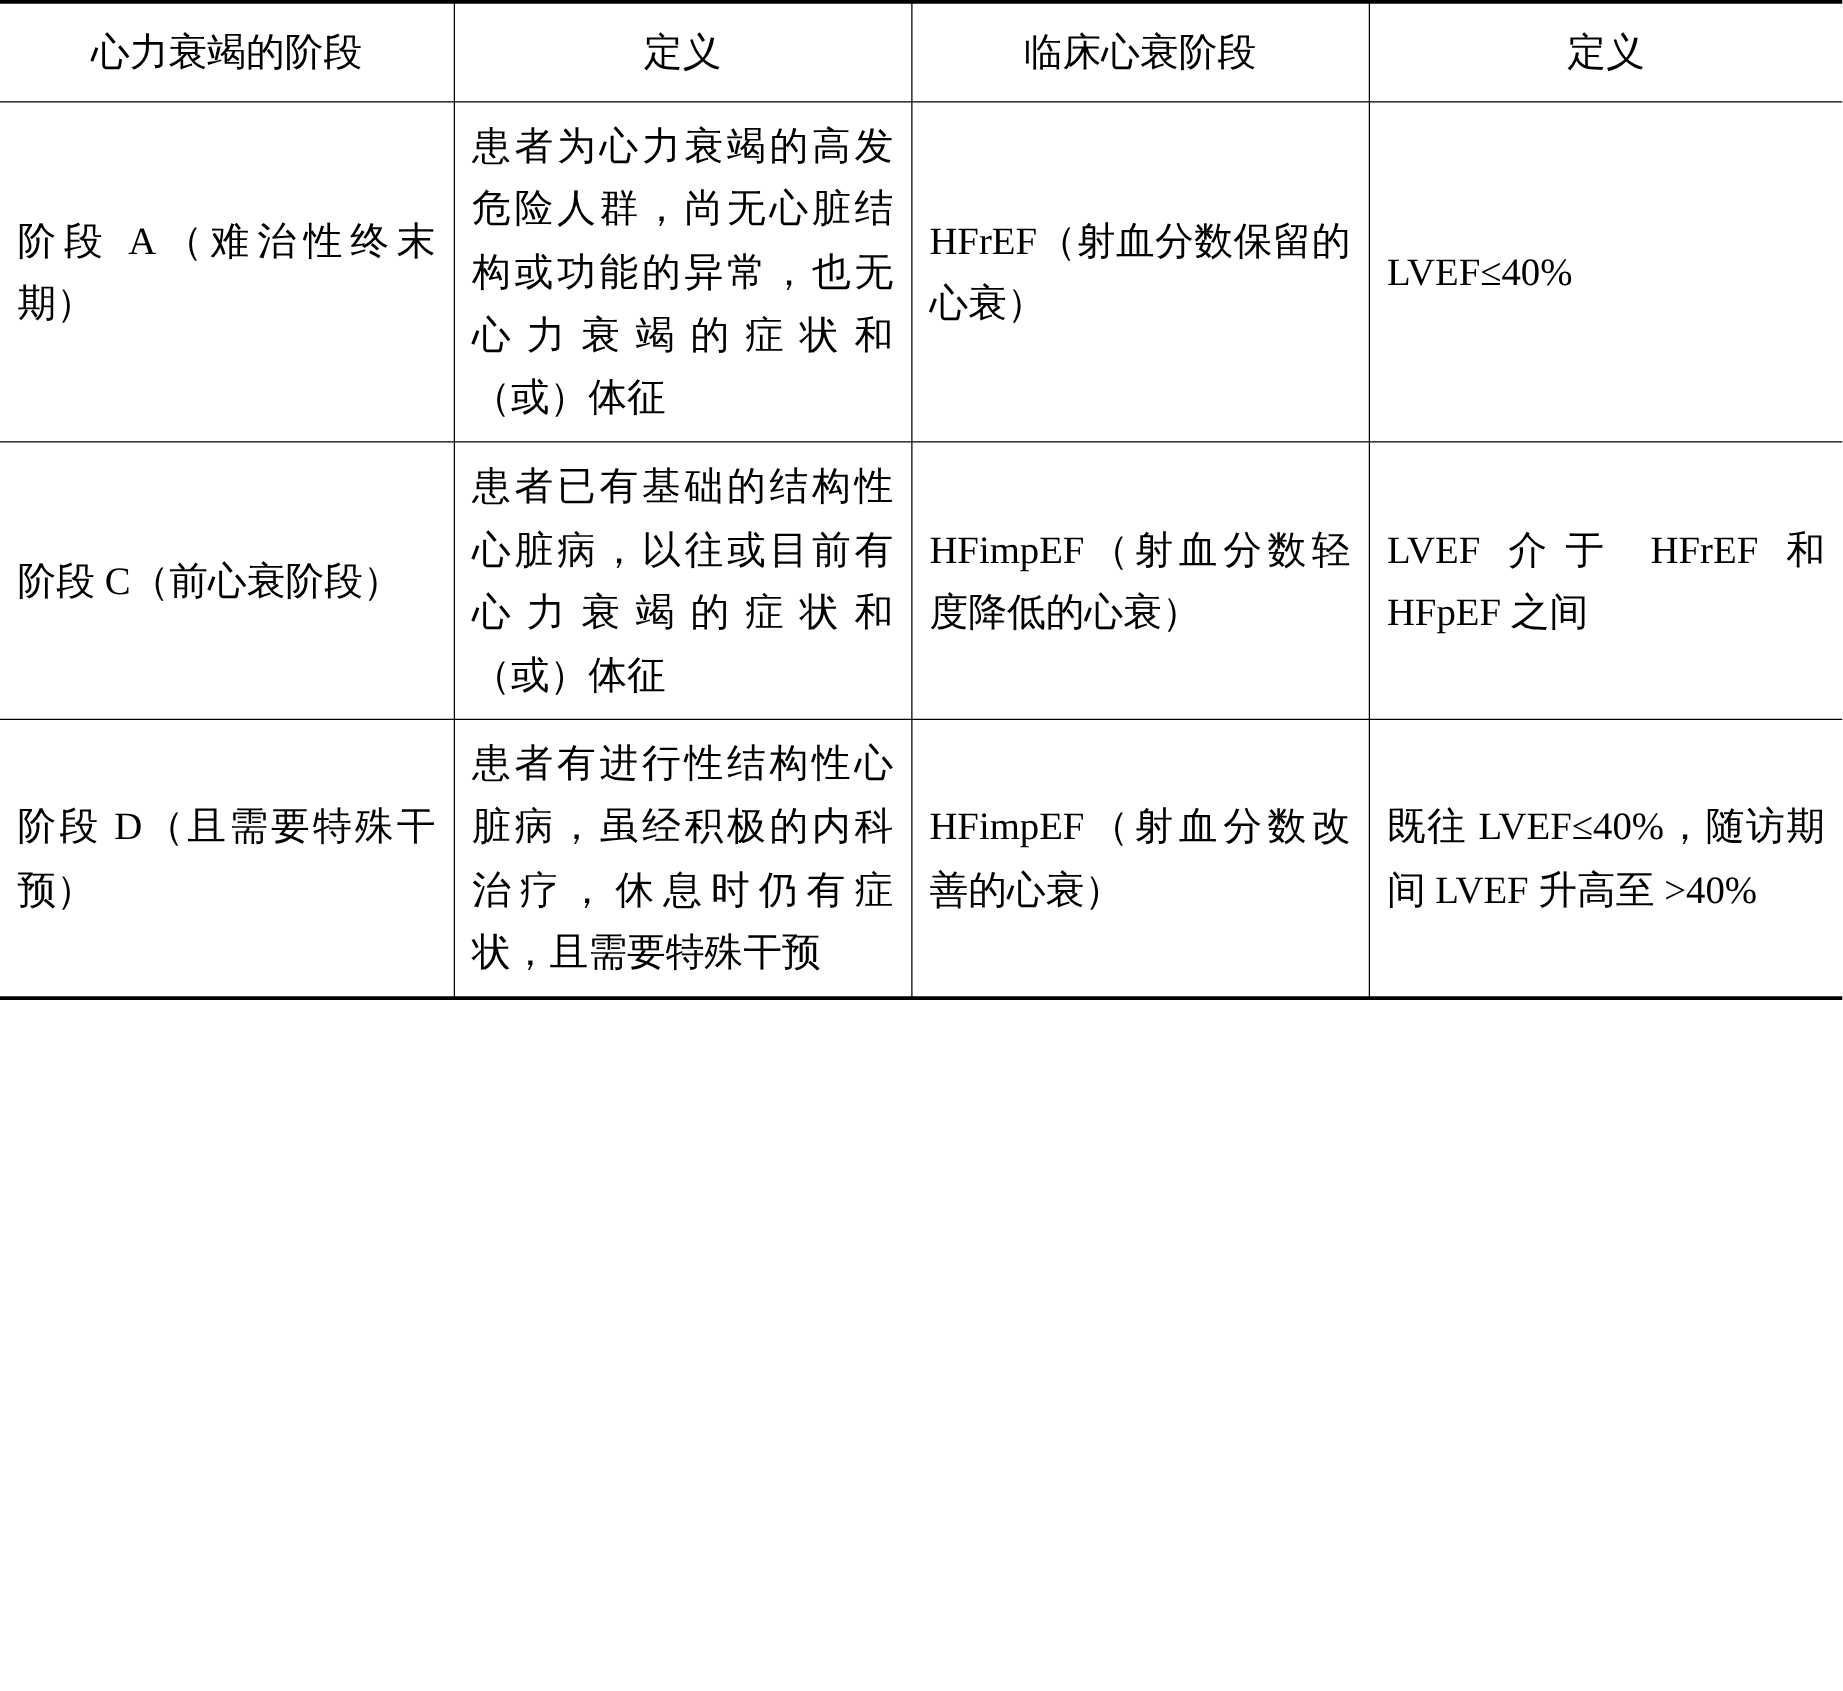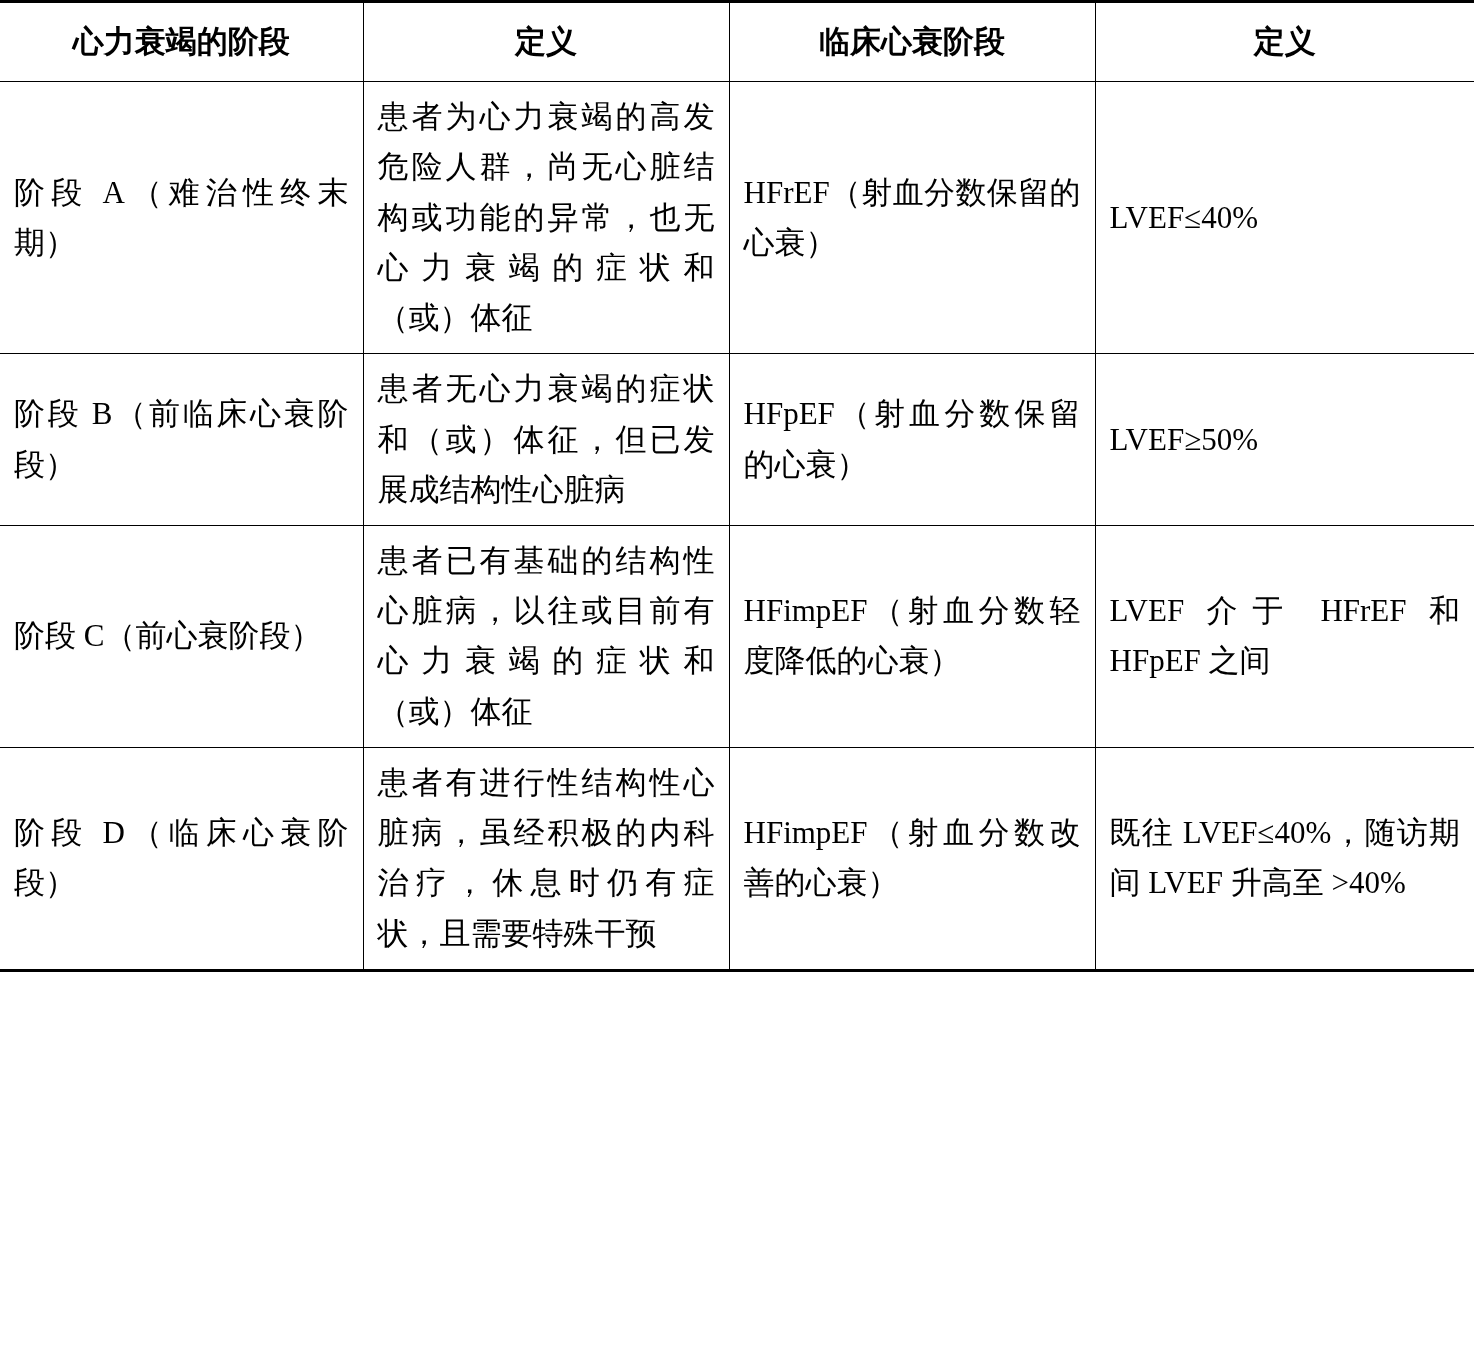--- a/index.html
+++ b/index.html
@@ -41,21 +41,20 @@
     font-weight: normal;
     font-size: 31px;
     line-height: 1.62;
   }
   table.hf-table tr.header-row th {
     border-top: none;
     text-align: center;
     font-size: 31px;
     padding-top: 14px;
     padding-bottom: 14px;
-    font-weight: bold;
   }
   table.hf-table tr:last-child td {
     border-bottom: none;
   }
   table.hf-table td:first-child,
   table.hf-table th:first-child {
     border-left: none;
   }
   table.hf-table td:last-child,
   table.hf-table th:last-child {
@@ -90,32 +89,26 @@
       </tr>
     </thead>
     <tbody>
       <tr>
         <td class="cell-stage just pad-left">阶段 A（难治性终末期）</td>
         <td class="cell-def just pad-left">患者为心力衰竭的高发危险人群，尚无心脏结构或功能的异常，也无心力衰竭的症状和（或）体征</td>
         <td class="cell-def just pad-left">HFrEF（射血分数保留的心衰）</td>
         <td class="cell-def just pad-left">LVEF≤40%</td>
       </tr>
       <tr>
-        <td class="cell-stage just pad-left">阶段 B（前临床心衰阶段）</td>
-        <td class="cell-def just pad-left">患者无心力衰竭的症状和（或）体征，但已发展成结构性心脏病</td>
-        <td class="cell-def just pad-left">HFpEF（射血分数保留的心衰）</td>
-        <td class="cell-def just pad-left">LVEF≥50%</td>
-      </tr>
-      <tr>
         <td class="cell-stage just pad-left">阶段 C（前心衰阶段）</td>
         <td class="cell-def just pad-left">患者已有基础的结构性心脏病，以往或目前有心力衰竭的症状和（或）体征</td>
         <td class="cell-def just pad-left">HFimpEF（射血分数轻度降低的心衰）</td>
         <td class="cell-def just pad-left">LVEF 介于 HFrEF 和 HFpEF 之间</td>
       </tr>
       <tr>
-        <td class="cell-stage just pad-left">阶段 D（临床心衰阶段）</td>
+        <td class="cell-stage just pad-left">阶段 D（且需要特殊干预）</td>
         <td class="cell-def just pad-left">患者有进行性结构性心脏病，虽经积极的内科治疗，休息时仍有症状，且需要特殊干预</td>
         <td class="cell-def just pad-left">HFimpEF（射血分数改善的心衰）</td>
         <td class="cell-def just pad-left">既往 LVEF≤40%，随访期间 LVEF 升高至 &gt;40%</td>
       </tr>
     </tbody>
   </table>
 </div>
 
 </body></html>

